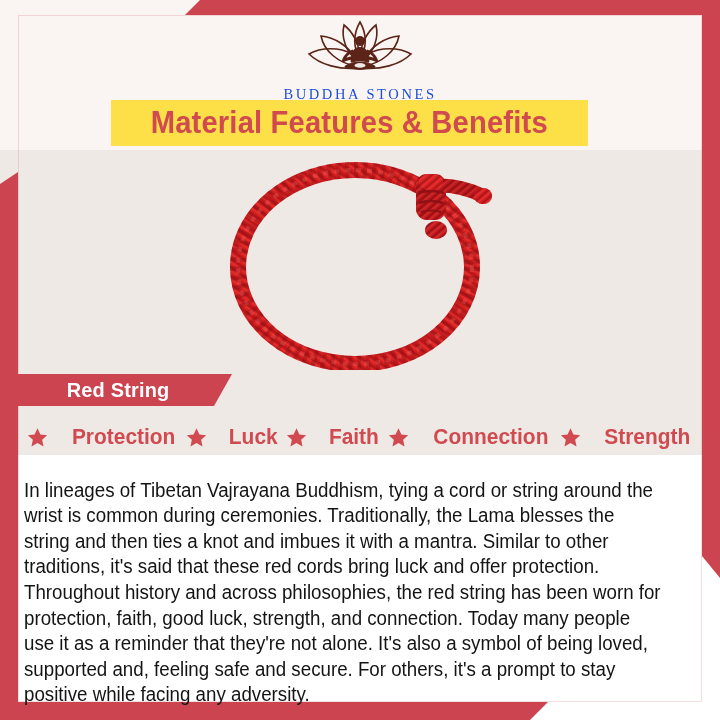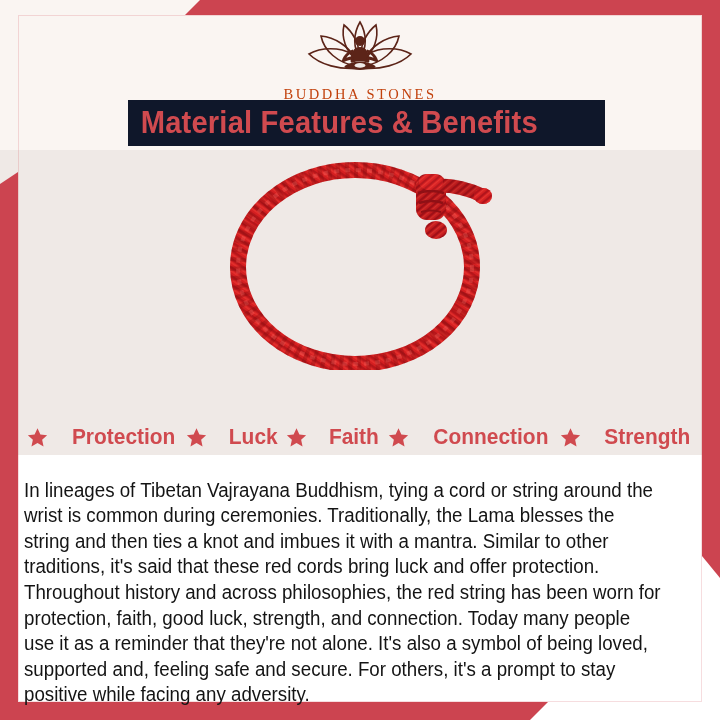--- a/index.html
+++ b/index.html
@@ -86,32 +86,33 @@
     left: 0; top: 18px;
     width: 720px;
     text-align: center;
   }
   .logo-mark { display: block; margin: 0 auto; }
   .logo-text {
     margin-top: 2px;
     font-family: "Liberation Serif", serif;
     font-size: 14.5px;
     letter-spacing: 2.6px;
-    color: #c2410c;
+    color: #1d4ed8;
     font-weight: 400;
   }
 
   
   .title-banner {
     position: absolute;
-    left: 128px; top: 100px;
+    left: 111px; top: 100px;
     width: 477px; height: 46px;
-    background: #0f172a;
+    background: #fde047;
     display: flex;
     align-items: center;
+    justify-content: center;
   }
   .title-banner .title-text {
     font-family: "Liberation Sans Narrow", "Liberation Sans", sans-serif;
     font-weight: bold;
     font-size: 31px;
     color: #d04a4f;
     letter-spacing: 0.2px;
     transform: scaleX(0.94);
     white-space: nowrap;
   }
@@ -280,20 +281,23 @@
       </g>
 
       <ellipse cx="221" cy="78" rx="11" ry="9" fill="url(#braid2)"></ellipse>
       <ellipse cx="221" cy="78" rx="11" ry="9" fill="rgba(120,10,14,0.18)"></ellipse>
 
       <ellipse cx="268" cy="44" rx="9" ry="8" fill="#cf1d20"></ellipse>
       <ellipse cx="268" cy="44" rx="9" ry="8" fill="url(#braid2)" opacity="0.8"></ellipse>
     </svg>
   </div>
 
+  <div class="ribbon">
+    <span class="ribbon-label">Red String</span>
+  </div>
 
   <div class="benefits-row">
     <div class="benefit">
       <span class="star-icon">
         <svg viewBox="0 0 24 24" width="21" height="21" fill="currentColor">
           <path d="M12 1.4 L15.3 8.5 L23 9.4 L17.3 14.6 L18.9 22.3 L12 18.4 L5.1 22.3 L6.7 14.6 L1 9.4 L8.7 8.5 Z"></path>
         </svg>
       </span>
       <span class="benefit-label">Protection</span>
     </div>

